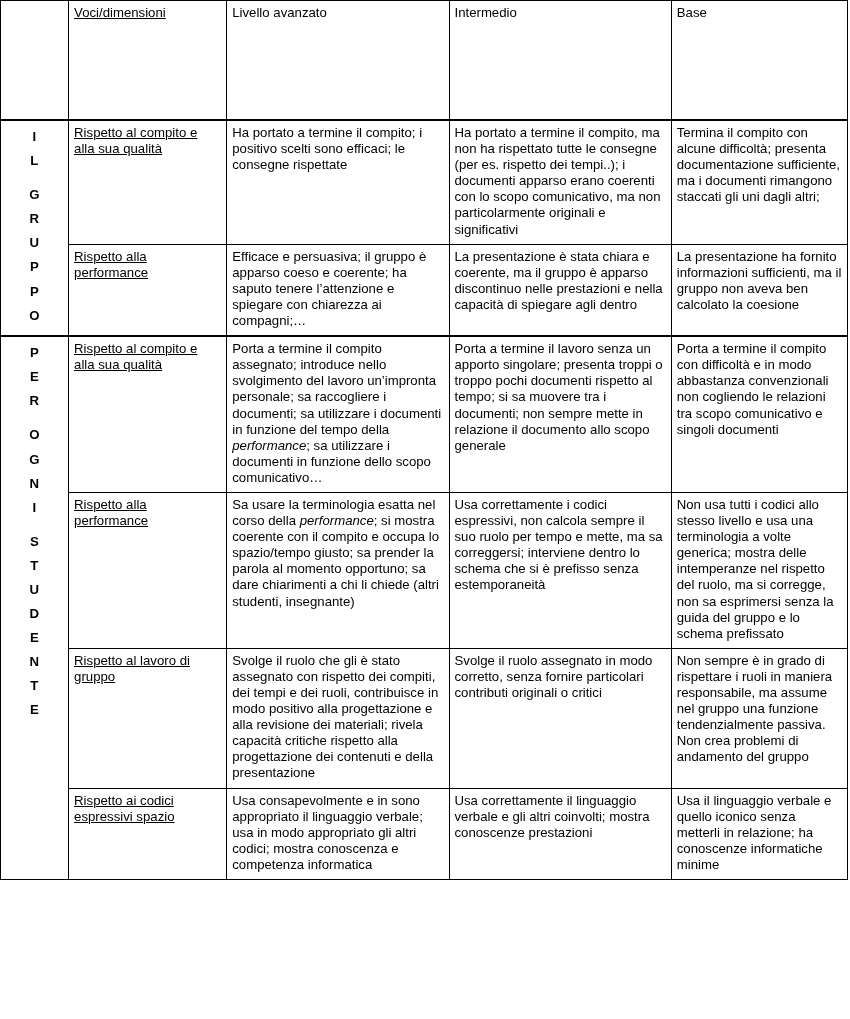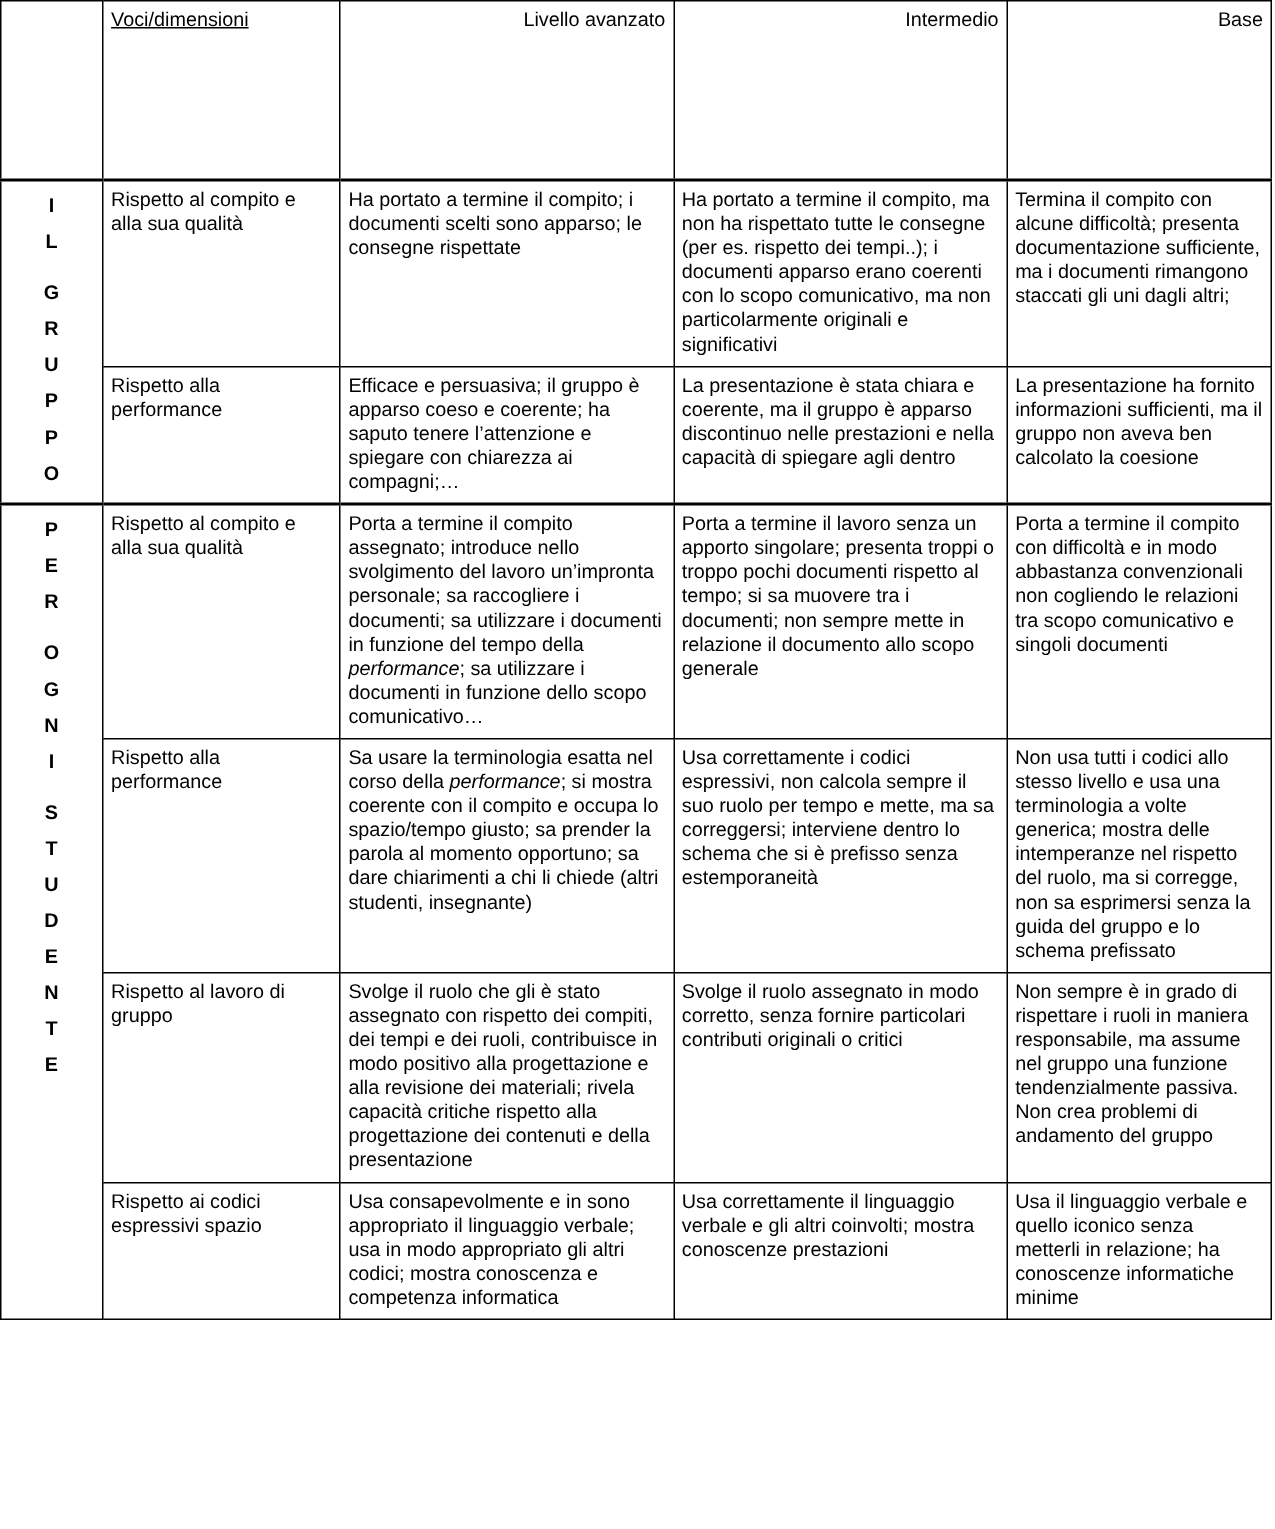--- a/index.html
+++ b/index.html
@@ -40,21 +40,21 @@
   col.c-base  { width: 176px; }
 
   
   .hdr-blank { border: 1px solid #000; }
   .hdr-dim {
     font-size: 14.5px;
     padding-top: 5px;
   }
   .hdr-dim .u { text-decoration: underline; }
   .hdr-level {
-    text-align: right;
+    text-align: left;
     font-size: 17px;
     vertical-align: middle;
     padding-top: 40px;
   }
   .hdr-cell-tall { height: 108px; }
 
   
   .vstack {
     text-align: center;
     font-weight: bold;
@@ -72,20 +72,21 @@
   }
   .vstack .ltr {
     display: block;
     padding: 4px 0;
   }
 
   .dim-cell {
     font-size: 13.4px;
   }
   .dim-cell .u {
+    text-decoration: underline;
   }
   .body-cell {
     font-size: 13.2px;
   }
   .body-cell em {
     font-style: italic;
   }
   
   tr.block-start > td {
     border-top: 2px solid #000;
@@ -129,21 +130,21 @@
           <span class="ltr">G</span>
           <span class="ltr">R</span>
           <span class="ltr">U</span>
           <span class="ltr">P</span>
           <span class="ltr">P</span>
           <span class="ltr">O</span>
         </td>
         <td class="dim-cell">
           <span class="u">Rispetto al compito e alla sua qualità</span>
         </td>
-        <td class="body-cell">Ha  portato a termine il compito; i documenti scelti sono apparso; le consegne rispettate</td>
+        <td class="body-cell">Ha  portato a termine il compito; i positivo scelti sono efficaci; le consegne rispettate</td>
         <td class="body-cell">Ha portato a termine il compito, ma non ha rispettato tutte le consegne (per es. rispetto dei tempi..); i documenti apparso erano coerenti con lo scopo comunicativo, ma non particolarmente originali e significativi</td>
         <td class="body-cell">Termina il compito con alcune difficoltà; presenta documentazione sufficiente, ma i documenti rimangono staccati gli uni dagli altri;</td>
       </tr>
       <tr>
         <td class="dim-cell">
           <span class="u">Rispetto alla performance</span>
         </td>
         <td class="body-cell">Efficace e persuasiva; il gruppo è apparso coeso e coerente; ha saputo tenere l’attenzione e spiegare con chiarezza ai compagni;…</td>
         <td class="body-cell">La presentazione è stata chiara e coerente, ma il gruppo è apparso discontinuo nelle prestazioni e nella capacità di spiegare agli dentro</td>
         <td class="body-cell">La presentazione ha fornito informazioni sufficienti, ma il gruppo non aveva ben calcolato la coesione</td>

